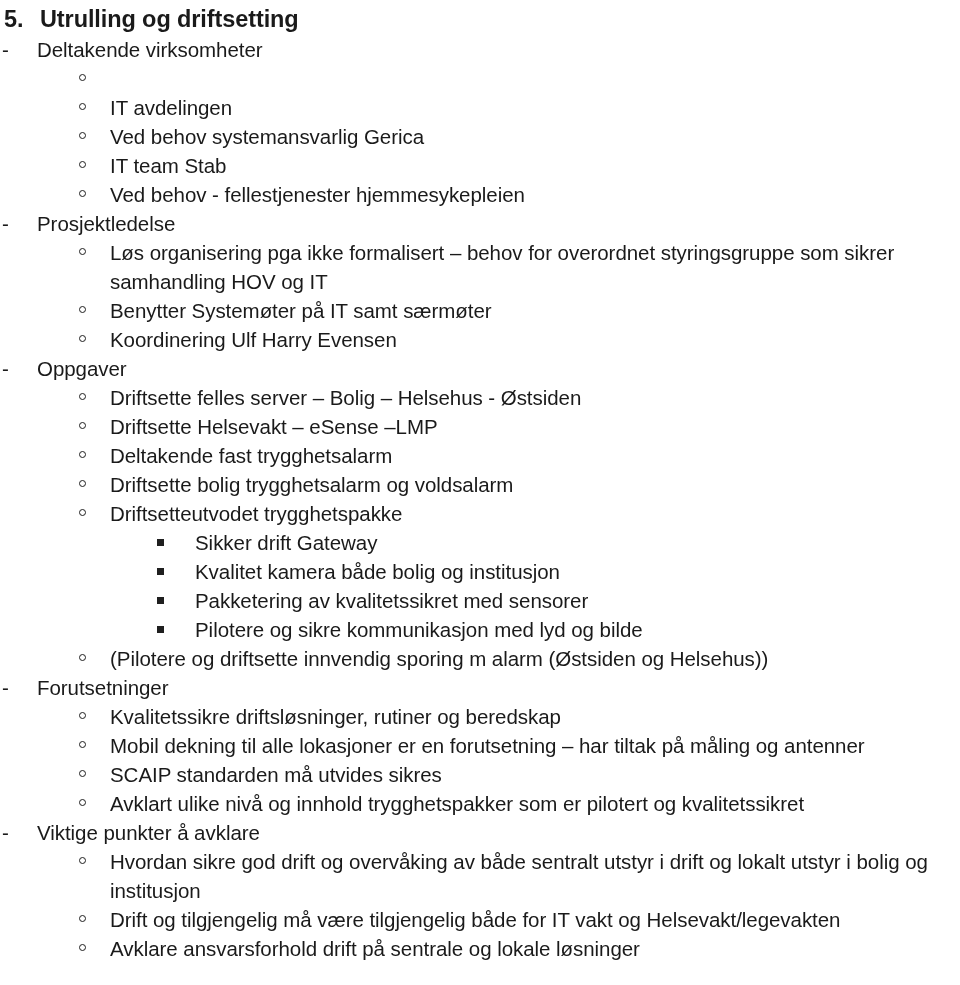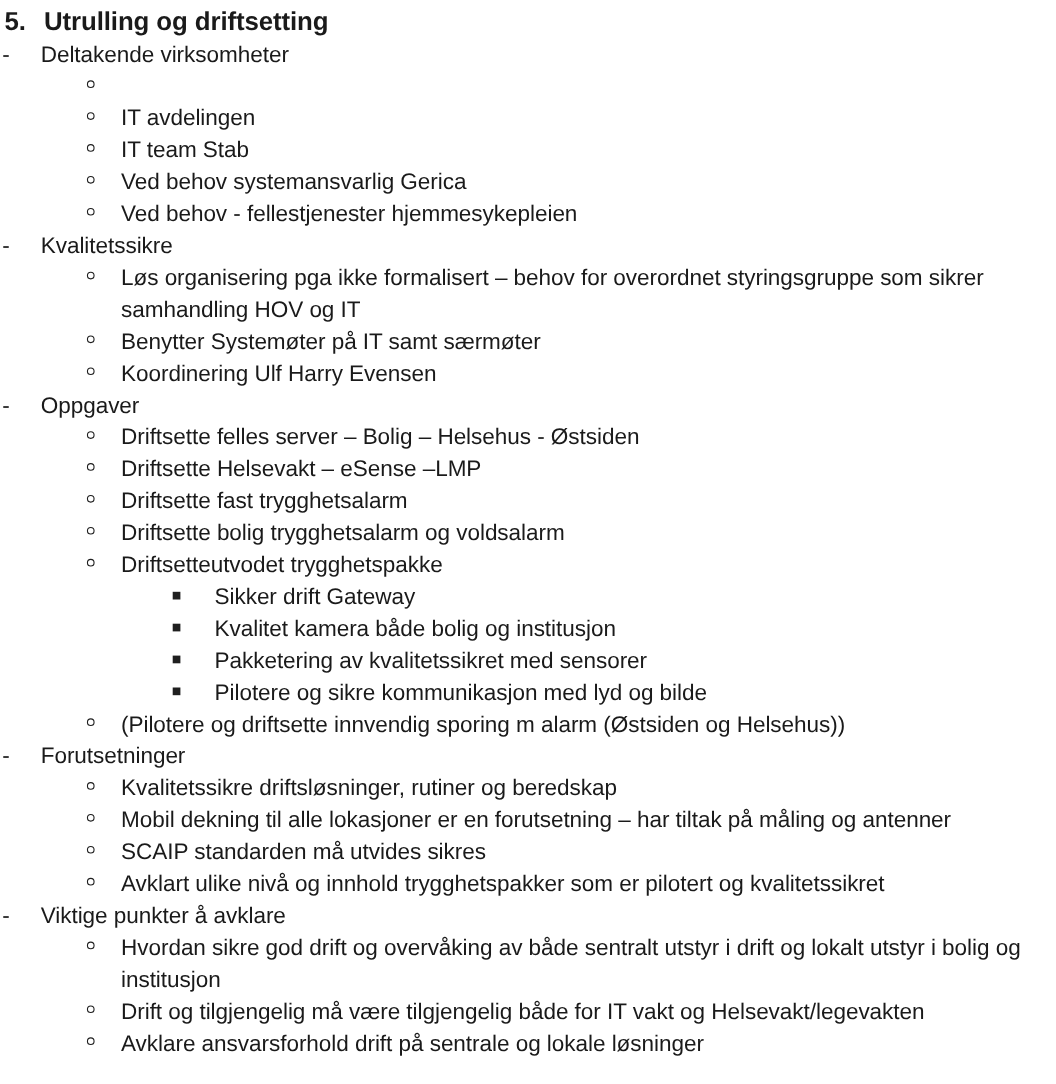--- a/index.html
+++ b/index.html
@@ -122,33 +122,33 @@
       </div>
       <div class="row lvl2">
         <span class="marker"><span class="circle"></span></span>
       </div>
       <div class="row lvl2">
         <span class="marker"><span class="circle"></span></span>
         <span class="txt">IT avdelingen</span>
       </div>
       <div class="row lvl2">
         <span class="marker"><span class="circle"></span></span>
+        <span class="txt">Ved behov systemansvarlig Gerica</span>
+      </div>
+      <div class="row lvl2">
+        <span class="marker"><span class="circle"></span></span>
         <span class="txt">IT team Stab</span>
       </div>
       <div class="row lvl2">
         <span class="marker"><span class="circle"></span></span>
-        <span class="txt">Ved behov systemansvarlig Gerica</span>
-      </div>
-      <div class="row lvl2">
-        <span class="marker"><span class="circle"></span></span>
         <span class="txt">Ved behov  - fellestjenester hjemmesykepleien</span>
       </div>
       <div class="row lvl1">
         <span class="marker">-</span>
-        <span class="txt">Kvalitetssikre</span>
+        <span class="txt">Prosjektledelse</span>
       </div>
       <div class="row lvl2">
         <span class="marker"><span class="circle"></span></span>
         <span class="txt">Løs organisering pga ikke formalisert – behov for overordnet styringsgruppe som sikrer samhandling HOV og IT</span>
       </div>
       <div class="row lvl2">
         <span class="marker"><span class="circle"></span></span>
         <span class="txt">Benytter Systemøter på IT samt særmøter</span>
       </div>
       <div class="row lvl2">
@@ -162,21 +162,21 @@
       <div class="row lvl2">
         <span class="marker"><span class="circle"></span></span>
         <span class="txt">Driftsette felles server – Bolig – Helsehus - Østsiden</span>
       </div>
       <div class="row lvl2">
         <span class="marker"><span class="circle"></span></span>
         <span class="txt">Driftsette Helsevakt – eSense –LMP</span>
       </div>
       <div class="row lvl2">
         <span class="marker"><span class="circle"></span></span>
-        <span class="txt">Driftsette fast trygghetsalarm</span>
+        <span class="txt">Deltakende fast trygghetsalarm</span>
       </div>
       <div class="row lvl2">
         <span class="marker"><span class="circle"></span></span>
         <span class="txt">Driftsette bolig trygghetsalarm og voldsalarm</span>
       </div>
       <div class="row lvl2">
         <span class="marker"><span class="circle"></span></span>
         <span class="txt">Driftsetteutvodet trygghetspakke</span>
       </div>
       <div class="row lvl3">

